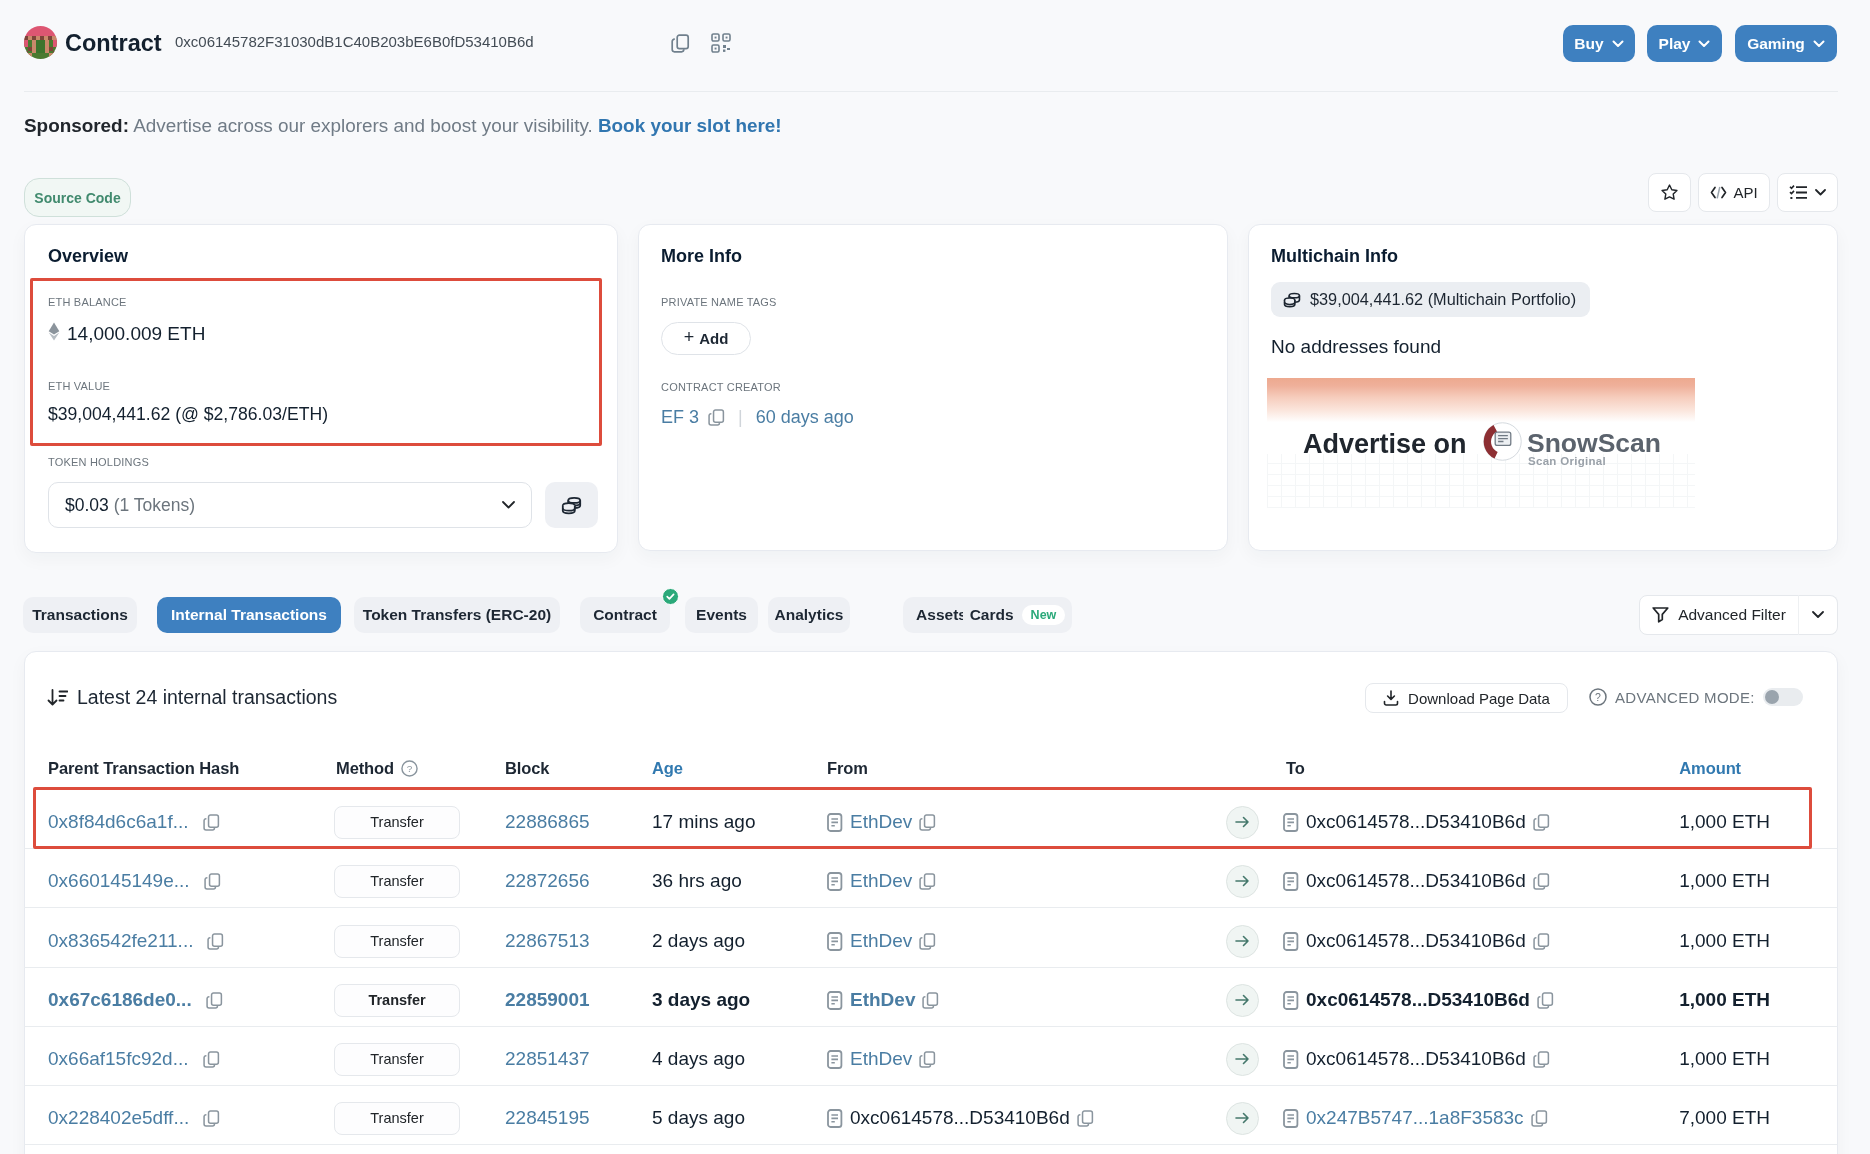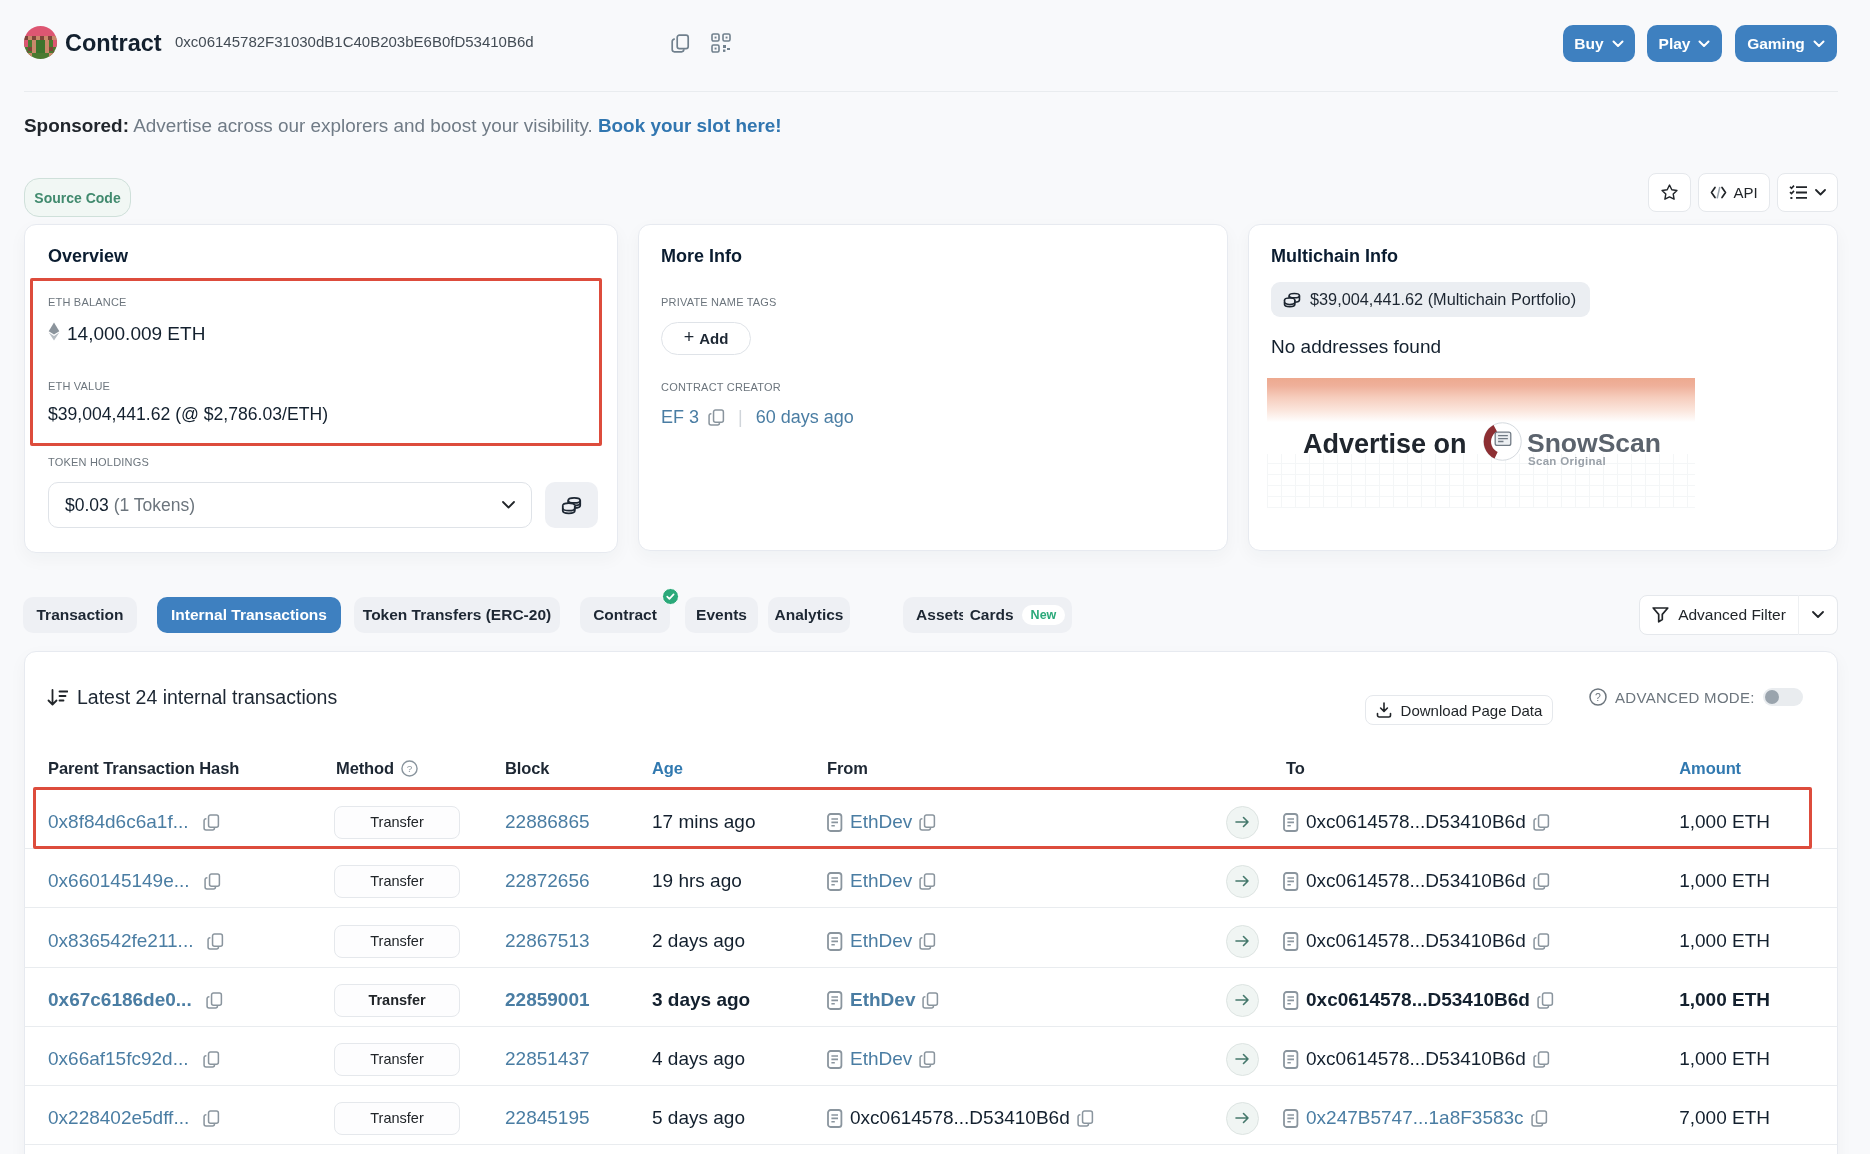--- a/index.html
+++ b/index.html
@@ -212,21 +212,21 @@
   <svg style="position:absolute;left:216px;top:44px;" width="39" height="39" viewBox="0 0 40 40">
     <circle cx="20" cy="20" r="19.2" fill="#fff" stroke="#d3d8dd" stroke-width="1"></circle>
     <circle cx="20" cy="20" r="15.5" fill="none" stroke="#8d2f33" stroke-width="7.5" stroke-dasharray="34 64" transform="rotate(115 20 20)"></circle>
     <rect x="12.5" y="10.5" width="16" height="13.5" rx="2" fill="#eceff2" stroke="#707a84" stroke-width="1.3"></rect>
     <path d="M15.5 14h10M15.5 17h10M15.5 20h5.5" stroke="#707a84" stroke-width="1.3"></path>
   </svg>
   <div style="position:absolute;left:260px;top:50px;font-size:26.5px;font-weight:700;color:#5b636d;">SnowScan</div>
   <div style="position:absolute;left:261px;top:77px;font-size:11.5px;font-weight:700;color:#9aa1a9;letter-spacing:.3px;">Scan Original</div>
 </div>
 
-<div class="tab" style="left:23px;width:114px;">Transaction</div>
+<div class="tab" style="left:23px;width:114px;">Transactions</div>
 <div class="tab" style="left:157px;width:184px;background:#3e80c0;color:#fff;">Internal Transactions</div>
 <div class="tab" style="left:354px;width:206px;">Token Transfers (ERC-20)</div>
 <div class="tab" style="left:580px;width:90px;">Contract</div>
 <svg class="abs" style="left:662px;top:588px" width="17" height="17" viewBox="0 0 17 17">
   <circle cx="8.5" cy="8.5" r="8" fill="#2ba97a" stroke="#fff" stroke-width="1"></circle>
   <path d="M5.2 8.6l2.2 2.2 4.2-4.4" stroke="#fff" stroke-width="1.7" fill="none" stroke-linecap="round" stroke-linejoin="round"></path>
 </svg>
 <div class="tab" style="left:685px;width:73px;">Events</div>
 <div class="tab" style="left:768px;width:82px;">Analytics</div>
 <div class="tab" style="left:903px;width:77px;">Assets</div>
@@ -249,21 +249,21 @@
 <div class="card" style="left:24px;top:651px;width:1814px;height:560px;"></div>
 
 <div class="abs" style="left:47px;top:686px;display:flex;align-items:center;gap:9px;">
   <svg width="21" height="20" viewBox="0 0 21 20">
     <path d="M5.5 2v14 M1.5 12.5 5.5 16.5 9.5 12.5" stroke="#212529" stroke-width="1.8" fill="none" stroke-linecap="round" stroke-linejoin="round"></path>
     <path d="M12.5 3.5h8 M12.5 8h6 M12.5 12.5h4" stroke="#212529" stroke-width="1.8" stroke-linecap="round"></path>
   </svg>
   <span style="font-size:19.5px;color:#1d2733;">Latest 24 internal transactions</span>
 </div>
 
-<div class="wbtn" style="left:1365px;top:683px;width:188px;height:30px;gap:9px;font-size:15px;border-radius:8px;margin-top:12px;">
+<div class="wbtn" style="left:1365px;top:683px;width:203px;height:30px;gap:9px;font-size:15px;border-radius:8px;">
   <svg width="16" height="16" viewBox="0 0 16 16">
         <path d="M8 1v8 M4.6 6 8 9.4 11.4 6" stroke="#212529" stroke-width="1.6" fill="none" stroke-linecap="round" stroke-linejoin="round"></path>
         <path d="M1.5 11.5v1.8a1.7 1.7 0 0 0 1.7 1.7h9.6a1.7 1.7 0 0 0 1.7-1.7v-1.8" stroke="#212529" stroke-width="1.6" fill="none" stroke-linecap="round"></path>
       </svg>
   Download Page Data
 </div>
 <div class="abs" style="left:1589px;top:688px;display:flex;align-items:center;gap:8px;color:#6c757d;">
   <svg width="18" height="18" viewBox="0 0 18 18">
         <circle cx="9" cy="9" r="8" fill="none" stroke="#6c757d" stroke-width="1.5"></circle>
         <text x="9" y="12.8" font-size="10.5" text-anchor="middle" fill="#6c757d" font-family="Liberation Sans">?</text>
@@ -336,21 +336,21 @@
         <svg style="color:#8a959e;flex:none" width="17" height="17" viewBox="0 0 19 19">
           <use href="#i-copy"></use>
         </svg>
       </span>
   <span class="cell" style="left:310px;">
         <span style="width:126px;height:33px;border:1px solid #e5e8ec;border-radius:8px;background:#fdfdfe;display:flex;align-items:center;justify-content:center;font-size:14.5px;color:#212529;">Transfer</span>
       </span>
   <span class="cell" style="left:481px;">
         <span style="color:#4a7da3;">22872656</span>
       </span>
-  <span class="cell" style="left:628px;color:#13202e;">19 hrs ago</span>
+  <span class="cell" style="left:628px;color:#13202e;">36 hrs ago</span>
   <span class="cell" style="left:803px;gap:7px;">
         <svg style="color:#8a959e;flex:none" width="16" height="19" viewBox="0 0 16 19">
           <use href="#i-doc"></use>
         </svg>
         <span style="color:#4a7da3;">EthDev</span>
         <svg style="color:#8a959e;flex:none" width="17" height="17" viewBox="0 0 19 19">
           <use href="#i-copy"></use>
         </svg>
       </span>
   <span class="cell" style="left:1202px;">

